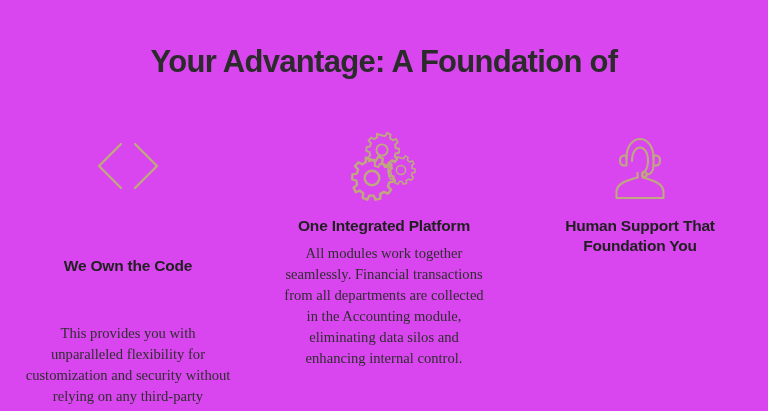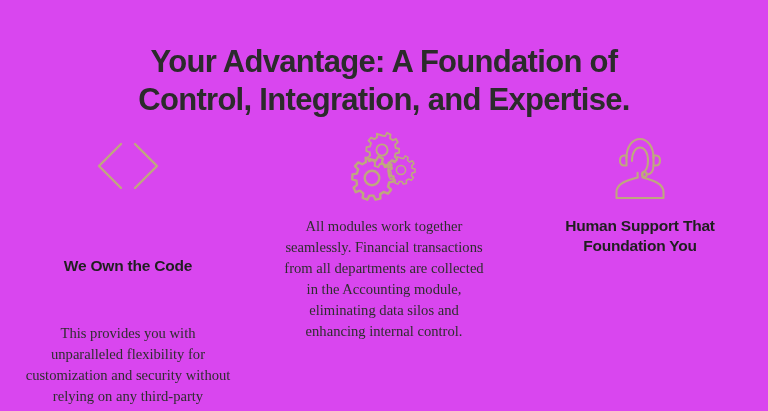--- a/index.html
+++ b/index.html
@@ -92,21 +92,20 @@
   .col-2 .col-body { max-width: 205px; }
   .col-3 .col-body { max-width: 232px; }
 </style>
 </head>
 <body>
 
 <div class="page">
 
   <h1 class="headline">
     <span class="line">Your Advantage: A Foundation of</span>
-    <span class="line">Control, Integration, and Expertise.</span>
   </h1>
 
   <div class="columns">
 
     <div class="col col-1">
       <div class="icon-wrap">
         <svg width="74" height="56" viewBox="0 0 74 56" fill="none" aria-hidden="true">
           <path d="M30 6 L8 28 L30 50" stroke="#bfa77f" stroke-width="2.4" stroke-linecap="round" stroke-linejoin="round" fill="none"></path>
           <path d="M44 6 L66 28 L44 50" stroke="#bfa77f" stroke-width="2.4" stroke-linecap="round" stroke-linejoin="round" fill="none"></path>
         </svg>
@@ -127,20 +126,21 @@
               <path d="M0,-14.5 L3.2,-13.9 L5.1,-17.2 L8.6,-15.4 L7.9,-11.9 L10.7,-9.7 L13.9,-11.2 L15.8,-7.7 L13.1,-5.4 L13.6,-2.0 L17.1,-1.2 L17.1,2.8 L13.6,3.5 L12.7,6.8 L15.2,9.3 L12.7,12.4 L9.4,11.0 L6.5,12.8 L6.7,16.4 L2.8,17.2 L1.3,14.0 L-2.1,14.0 L-3.7,17.2 L-7.4,15.8 L-6.9,12.3 L-9.6,10.0 L-12.9,11.3 L-14.6,7.7 L-11.9,5.5 L-12.3,2.1 L-15.7,1.1 L-15.5,-2.9 L-12.0,-3.5 L-11.0,-6.8 L-13.5,-9.4 L-10.9,-12.4 L-7.7,-10.9 L-4.8,-12.7 L-5.1,-16.2 Z"></path>
               <circle cx="0" cy="0" r="5.6"></circle>
             </g>
             <g transform="translate(28,48) scale(1.26)">
               <path d="M0,-14.5 L3.2,-13.9 L5.1,-17.2 L8.6,-15.4 L7.9,-11.9 L10.7,-9.7 L13.9,-11.2 L15.8,-7.7 L13.1,-5.4 L13.6,-2.0 L17.1,-1.2 L17.1,2.8 L13.6,3.5 L12.7,6.8 L15.2,9.3 L12.7,12.4 L9.4,11.0 L6.5,12.8 L6.7,16.4 L2.8,17.2 L1.3,14.0 L-2.1,14.0 L-3.7,17.2 L-7.4,15.8 L-6.9,12.3 L-9.6,10.0 L-12.9,11.3 L-14.6,7.7 L-11.9,5.5 L-12.3,2.1 L-15.7,1.1 L-15.5,-2.9 L-12.0,-3.5 L-11.0,-6.8 L-13.5,-9.4 L-10.9,-12.4 L-7.7,-10.9 L-4.8,-12.7 L-5.1,-16.2 Z"></path>
               <circle cx="0" cy="0" r="5.8"></circle>
             </g>
           </g>
         </svg>
       </div>
+      <div class="col-title">One Integrated Platform</div>
       <p class="col-body">All modules work together seamlessly. Financial transactions from all departments are collected in the Accounting module, eliminating data silos and enhancing internal control.</p>
     </div>
 
     <div class="col col-3">
       <div class="icon-wrap">
         <svg width="74" height="72" viewBox="0 0 74 72" fill="none" aria-hidden="true">
           <g stroke="#bfa77f" stroke-width="2.1" fill="none" stroke-linecap="round" stroke-linejoin="round">
             <path d="M23.5,28 C23.5,16.5 29.5,9 37,9 C44.5,9 50.5,16.5 50.5,28"></path>
             <path d="M29,31 C29,22.5 32.6,17.5 37,17.5 C41.4,17.5 45,22.5 45,31 C45,37.5 42.2,41.5 39.6,42.8 L39.6,47"></path>
             <path d="M34.6,42.8 L34.6,47.5"></path>

